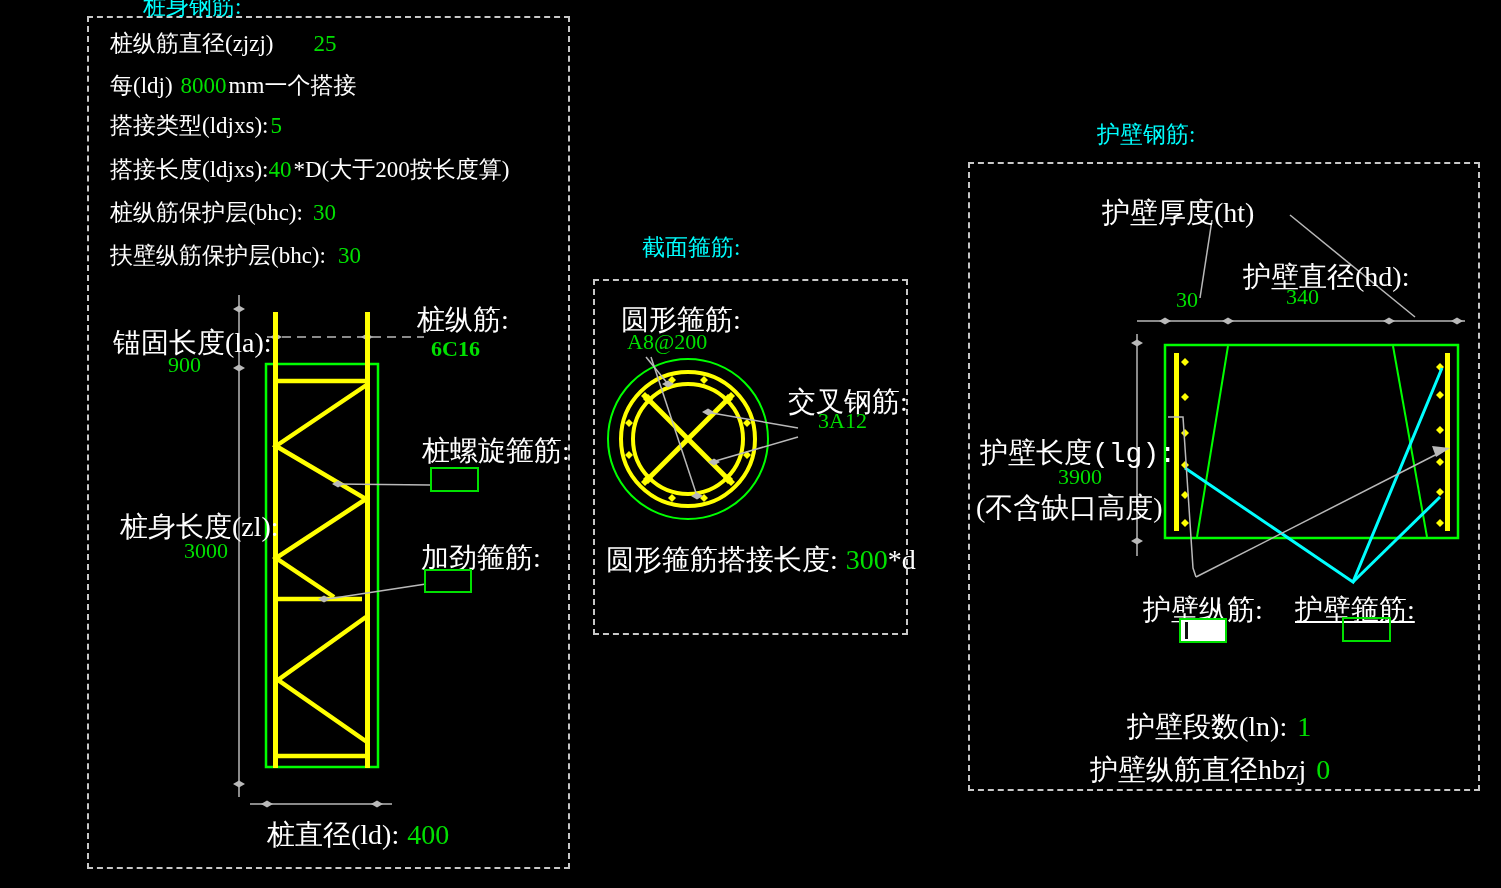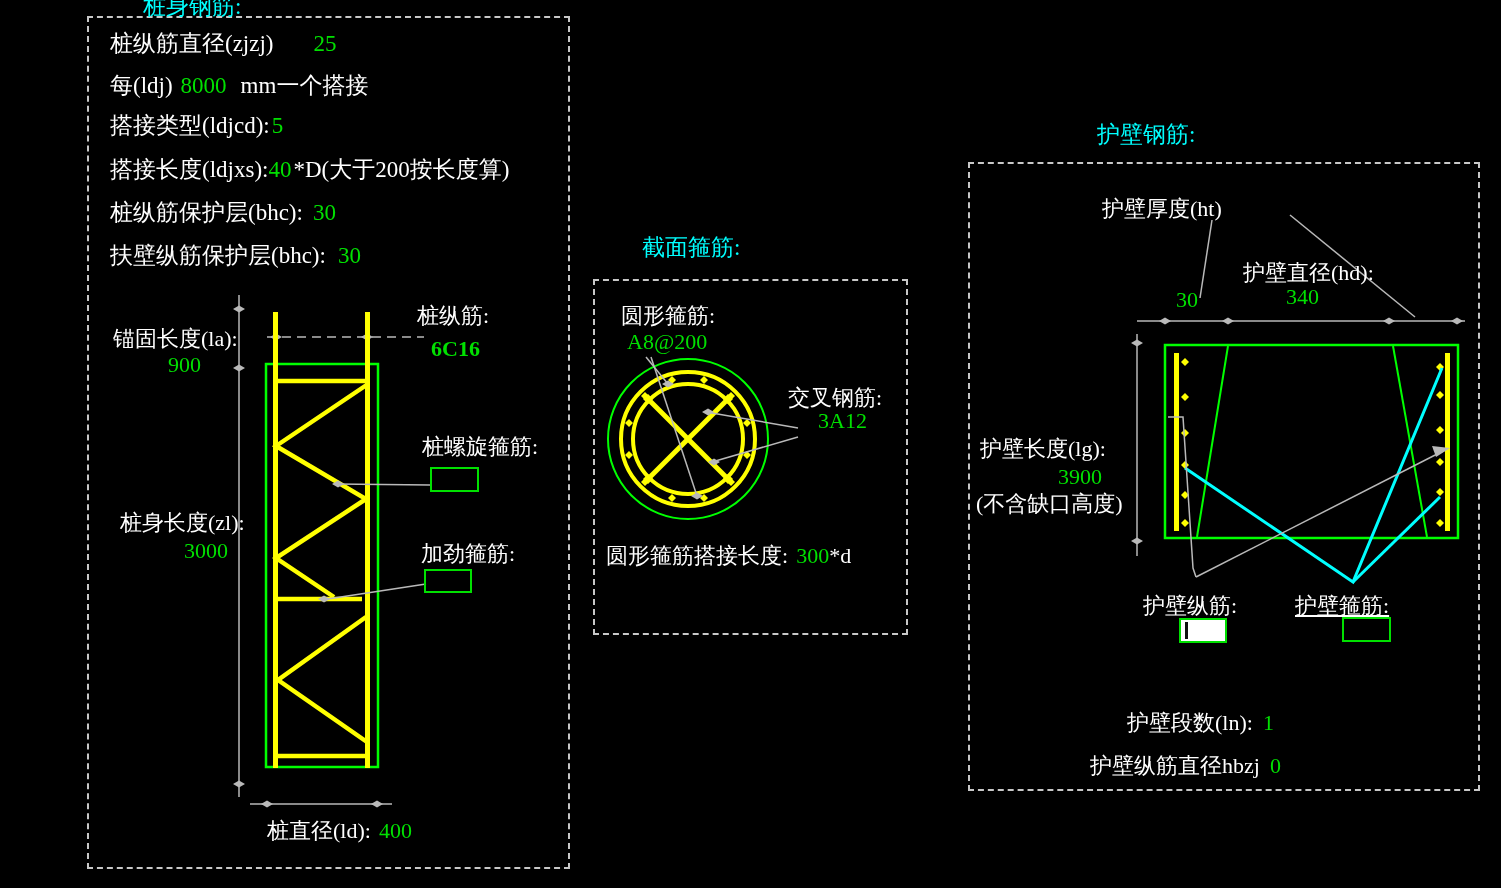--- a/index.html
+++ b/index.html
@@ -1,29 +1,29 @@
 <!DOCTYPE html>
 <html><head>
 <meta charset="utf-8">
 <style>
   html,body{margin:0;padding:0;background:#000;}
   body{width:1501px;height:888px;position:relative;overflow:hidden;
        font-family:"Liberation Serif","DejaVu Serif",serif;}
   .panel{position:absolute;border:2px dashed #c8c8c8;background:transparent;}
-  .lbl{position:absolute;color:#ffffff;font-size:22px;white-space:nowrap;z-index:3;}
+  .lbl{position:absolute;color:#ffffff;font-size:28px;white-space:nowrap;z-index:3;}
   .param{position:absolute;color:#ffffff;font-size:23px;white-space:nowrap;z-index:3;}
   .val{color:#00e000;}
   .title{position:absolute;color:#00ffff;font-size:23px;white-space:nowrap;z-index:3;}
   .green-val{position:absolute;color:#00e000;font-size:22px;white-space:nowrap;z-index:3;}
   svg.draw{position:absolute;left:0;top:0;z-index:2;}
   .inputbox{position:absolute;border:2px solid #00e000;background:transparent;z-index:3;}
   .inputbox.filled{background:#ffffff;}
   .caret{position:absolute;left:4px;top:2px;width:3px;height:17px;background:#111;}
   
-  .g40{margin-left:40px;} .g14{margin-left:14px;} .g10{margin-left:10px;}
+  .g40{margin-left:40px;} .g14{margin-left:2px;} .g10{margin-left:10px;}
   .g8{margin-left:8px;} .g4{margin-left:0;} .g2{margin-left:2px;} .g12{margin-left:12px;}
 </style>
 </head>
 <body>
 
 <div class="panel" style="left:87px;top:16px;width:479px;height:849px;"></div>
 <div class="panel" style="left:593px;top:279px;width:311px;height:352px;"></div>
 <div class="panel" style="left:968px;top:162px;width:508px;height:625px;"></div>
 
 <svg class="draw" width="1501" height="888" viewBox="0 0 1501 888">
@@ -136,21 +136,21 @@
 
 <div class="title" style="left:143px;top:-9px;">桩身钢筋:</div>
 
 <div class="param" style="left:110px;top:28px;text-align:center;">
   <span>桩纵筋直径(zjzj)</span><span class="val g40">25</span>
 </div>
 <div class="param" style="left:110px;top:70px;">
   <span>每(ldj)</span><span class="val g8">8000</span><span class="g14">mm一个搭接</span>
 </div>
 <div class="param" style="left:110px;top:110px;">
-  <span>搭接类型(ldjcd):</span><span class="val g2">5</span>
+  <span>搭接类型(ldjxs):</span><span class="val g2">5</span>
 </div>
 <div class="param" style="left:110px;top:154px;">
   <span>搭接长度(ldjxs):</span><span class="val g4">40</span><span class="g2">*D(大于200按长度算)</span>
 </div>
 <div class="param" style="left:110px;top:197px;">
   <span>桩纵筋保护层(bhc):</span><span class="val g10">30</span>
 </div>
 <div class="param" style="left:110px;top:240px;">
   <span>扶壁纵筋保护层(bhc):</span><span class="val g12">30</span>
 </div>
@@ -176,21 +176,21 @@
 <div class="green-val" style="left:818px;top:408px;">3A12</div>
 <div class="lbl" style="left:606px;top:541px;">
   <span>圆形箍筋搭接长度:</span><span class="val g8">300</span><span class="g4">*d</span>
 </div>
 
 <div class="title" style="left:1097px;top:119px;">护壁钢筋:</div>
 <div class="lbl" style="left:1102px;top:194px;">护壁厚度(ht)</div>
 <div class="lbl" style="left:1243px;top:258px;">护壁直径(hd):</div>
 <div class="green-val" style="left:1176px;top:287px;">30</div>
 <div class="green-val" style="left:1286px;top:284px;">340</div>
-<div class="lbl" style="left:980px;top:434px;">护壁长度(lg):</div>
+<div class="lbl" style="left:980px;top:434px;font-family:Liberation Mono, monospace;">护壁长度(lg):</div>
 <div class="green-val" style="left:1058px;top:464px;">3900</div>
 <div class="lbl" style="left:976px;top:489px;">(不含缺口高度)</div>
 <div class="lbl" style="left:1143px;top:591px;">护壁纵筋:</div>
 <div class="inputbox filled" style="left:1179px;top:618px;width:44px;height:21px;">
   <span class="caret"></span>
 </div>
 <div class="lbl" style="left:1295px;top:591px;text-decoration:underline;">护壁箍筋:</div>
 <div class="inputbox" style="left:1342px;top:617px;width:45px;height:21px;"></div>
 <div class="lbl" style="left:1127px;top:708px;">
   <span>护壁段数(ln):</span><span class="val g10">1</span>

